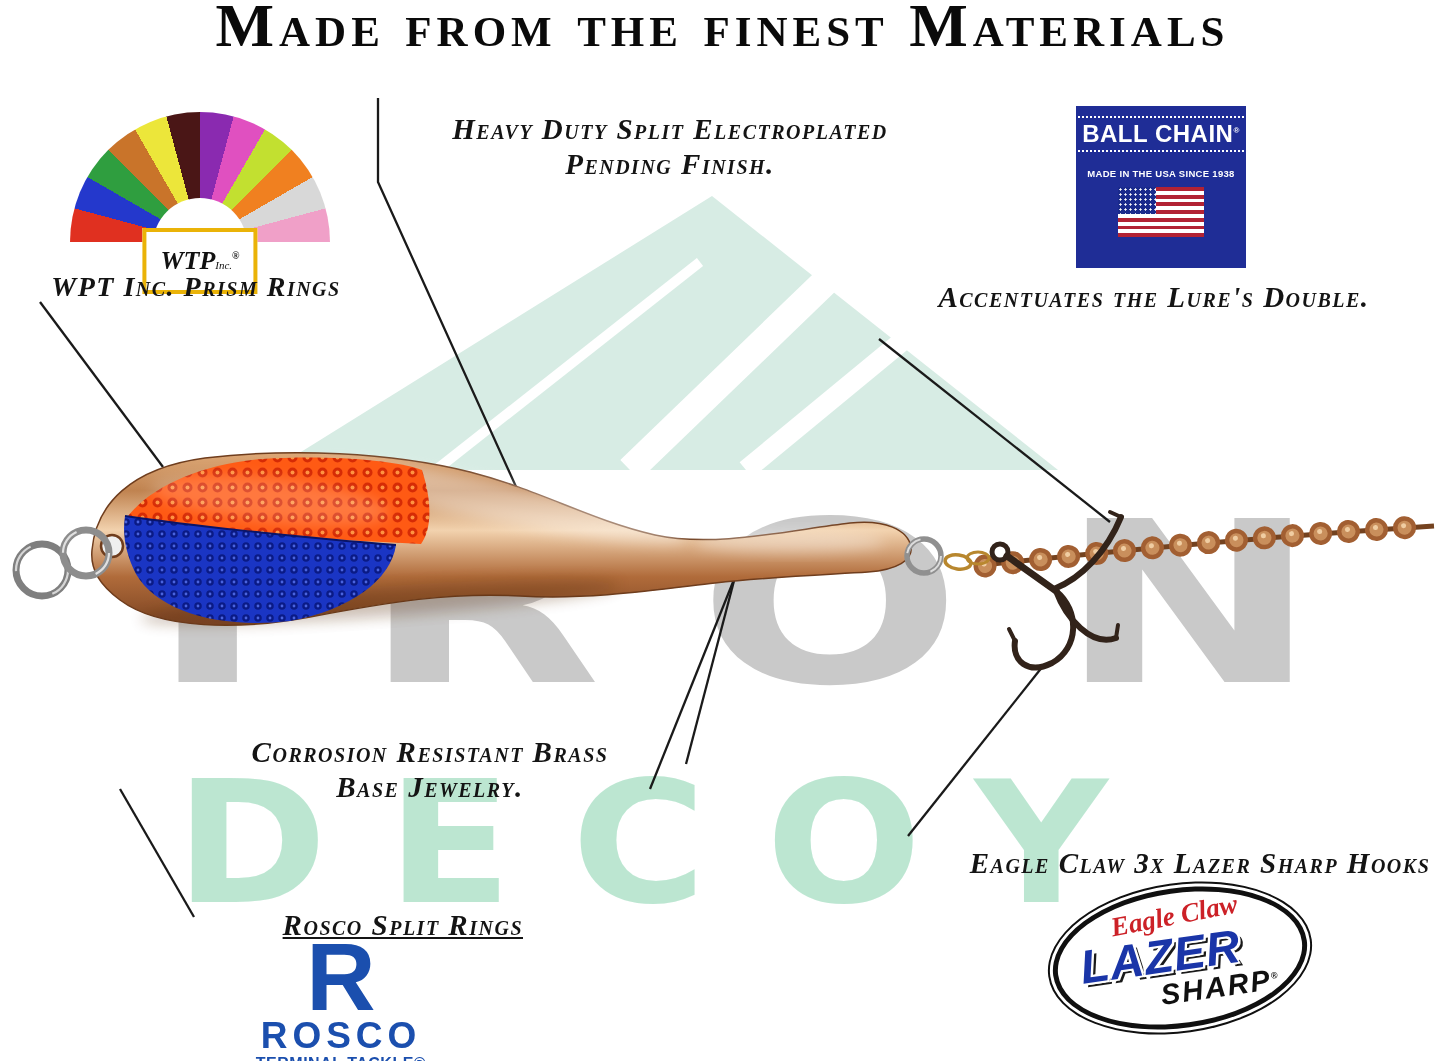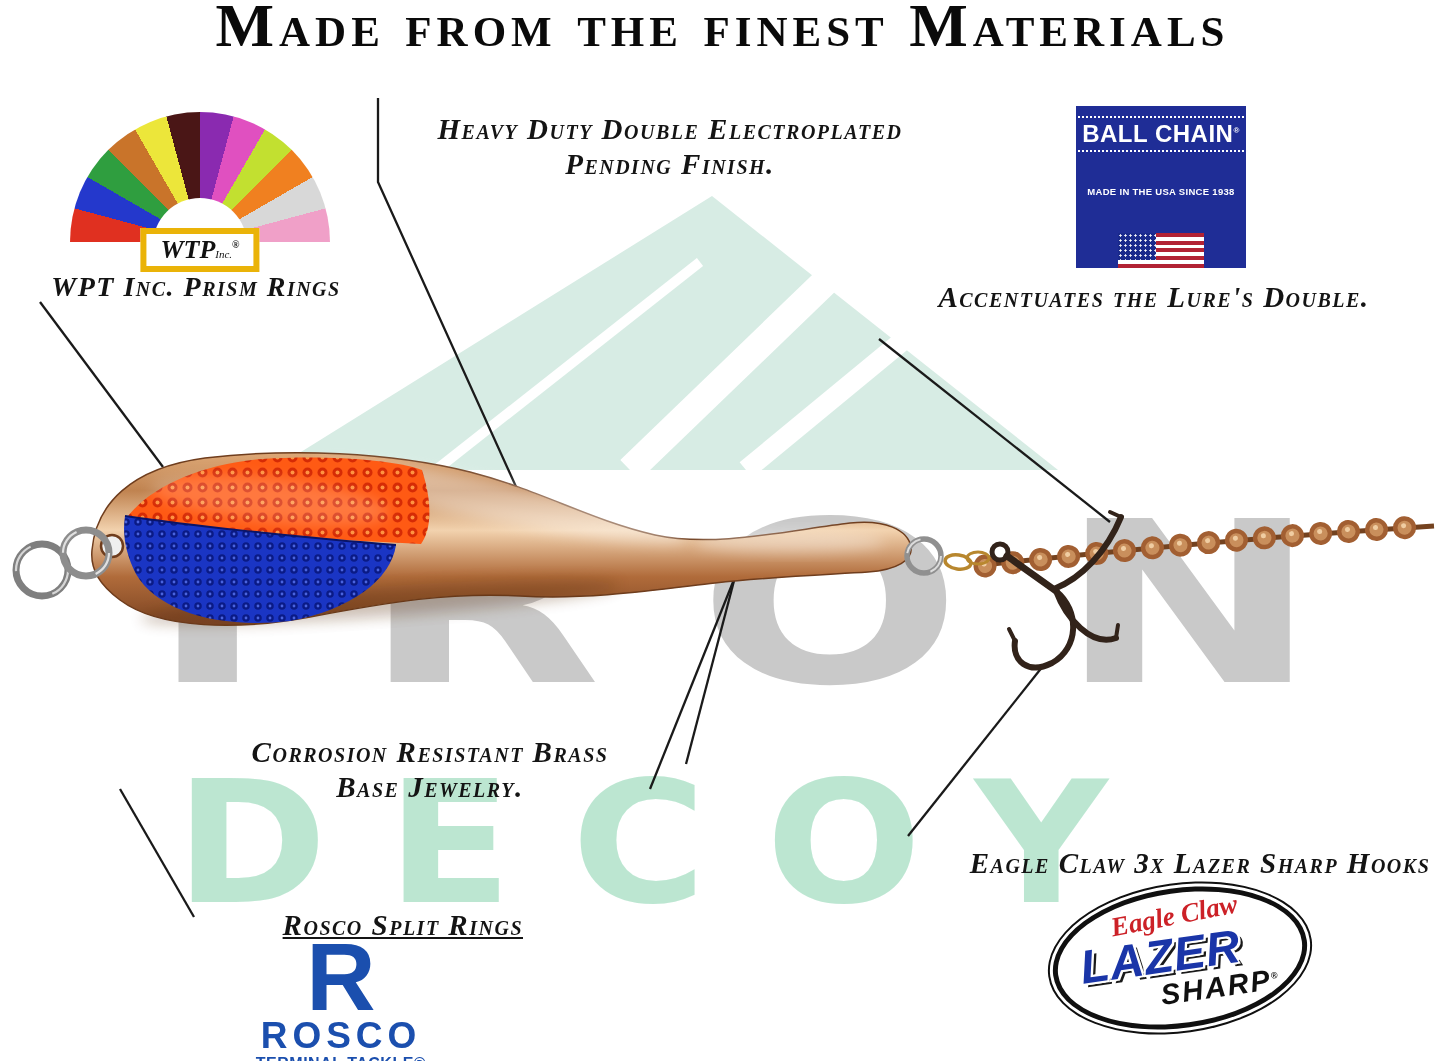--- a/index.html
+++ b/index.html
@@ -29,32 +29,32 @@
   
   .wtp-logo{position:absolute;z-index:3;left:66px;top:112px;width:268px;height:170px;}
   .wtp-fan{position:absolute;left:4px;top:0;width:260px;height:130px;border-radius:130px 130px 0 0;
     background:conic-gradient(from 270deg at 50% 100%,
       #e03020 0 15deg,#2438cc 0 30deg,#2f9e3f 0 45deg,#c9742a 0 60deg,
       #ece63a 0 75deg,#4a1616 0 90deg,#8a2ab0 0 105deg,#e050c0 0 120deg,
       #c2e030 0 135deg,#f08020 0 150deg,#d8d8d8 0 165deg,#f0a0c8 0 180deg);}
   .wtp-base{position:absolute;left:50%;top:86px;width:94px;height:47px;margin-left:-47px;background:#fff;
             border-radius:47px 47px 0 0;}
   .wtp-ribbon{position:absolute;left:50%;top:116px;transform:translateX(-50%);background:#fff;
-              border:6px solid #eab308;padding:1px 14px;font-style:italic;font-weight:bold;font-size:26px;
+              border:4px solid #eab308;padding:14px 14px;font-style:italic;font-weight:bold;font-size:26px;
               white-space:nowrap;}
   .wtp-ribbon .inc{font-size:11px;font-weight:normal;}
   .wtp-ribbon sup{font-size:10px;}
 
   
   .bc-logo{position:absolute;z-index:3;left:1076px;top:106px;width:170px;height:162px;background:#1f2d96;
-           display:flex;flex-direction:column;align-items:center;font-family:"Liberation Sans",sans-serif;gap:28px;}
+           display:flex;flex-direction:column;align-items:center;font-family:"Liberation Sans",sans-serif;}
   .bc-title{margin-top:10px;color:#fff;font-weight:bold;font-size:24px;letter-spacing:.5px;
             border:2px dotted #fff;padding:2px 6px;white-space:nowrap;}
   .bc-title sup{font-size:8px;}
-  .bc-sub{margin-top:6px;color:#fff;font-weight:bold;font-size:9.5px;letter-spacing:.3px;white-space:nowrap;}
+  .bc-sub{margin-top:16px;color:#fff;font-weight:bold;font-size:9.5px;letter-spacing:.3px;white-space:nowrap;}
   .flag{position:relative;margin-top:8px;width:86px;height:50px;
         background:repeating-linear-gradient(180deg,#b22234 0 3.85px,#ffffff 3.85px 7.7px);}
   .canton{position:absolute;left:0;top:0;width:38px;height:27px;background:#1a2a8c;
           background-image:radial-gradient(#ffffff .9px,transparent 1.3px);background-size:5px 5px;}
 
   
   .rosco-logo{position:absolute;z-index:3;left:236px;top:938px;width:210px;text-align:center;
               font-family:"Liberation Sans",sans-serif;color:#1b4fae;}
   .rosco-r{font-size:96px;font-weight:bold;line-height:.82;}
   .rosco-name{font-size:37px;font-weight:bold;letter-spacing:5px;line-height:1;}
@@ -171,21 +171,21 @@
   <h1 class="title">Made from the finest Materials</h1>
 
   <div class="wtp-logo">
     <div class="wtp-fan"></div>
     <div class="wtp-base"></div>
     <div class="wtp-ribbon"><span>WTP</span><span class="inc">Inc.</span><sup>®</sup></div>
   </div>
   <div class="cap cap-prism">WPT Inc. Prism Rings</div>
 
   <div class="cap cap-finish">
-    <div>Heavy Duty Double Electroplated</div>
+    <div>Heavy Duty Split Electroplated</div>
     <div>Pending Finish.</div>
   </div>
 
   <div class="bc-logo">
     <div class="bc-title"><span>BALL CHAIN</span><sup>®</sup></div>
     <div class="bc-sub">MADE IN THE USA SINCE 1938</div>
     <div class="flag">
       <div class="canton"></div>
     </div>
   </div>

